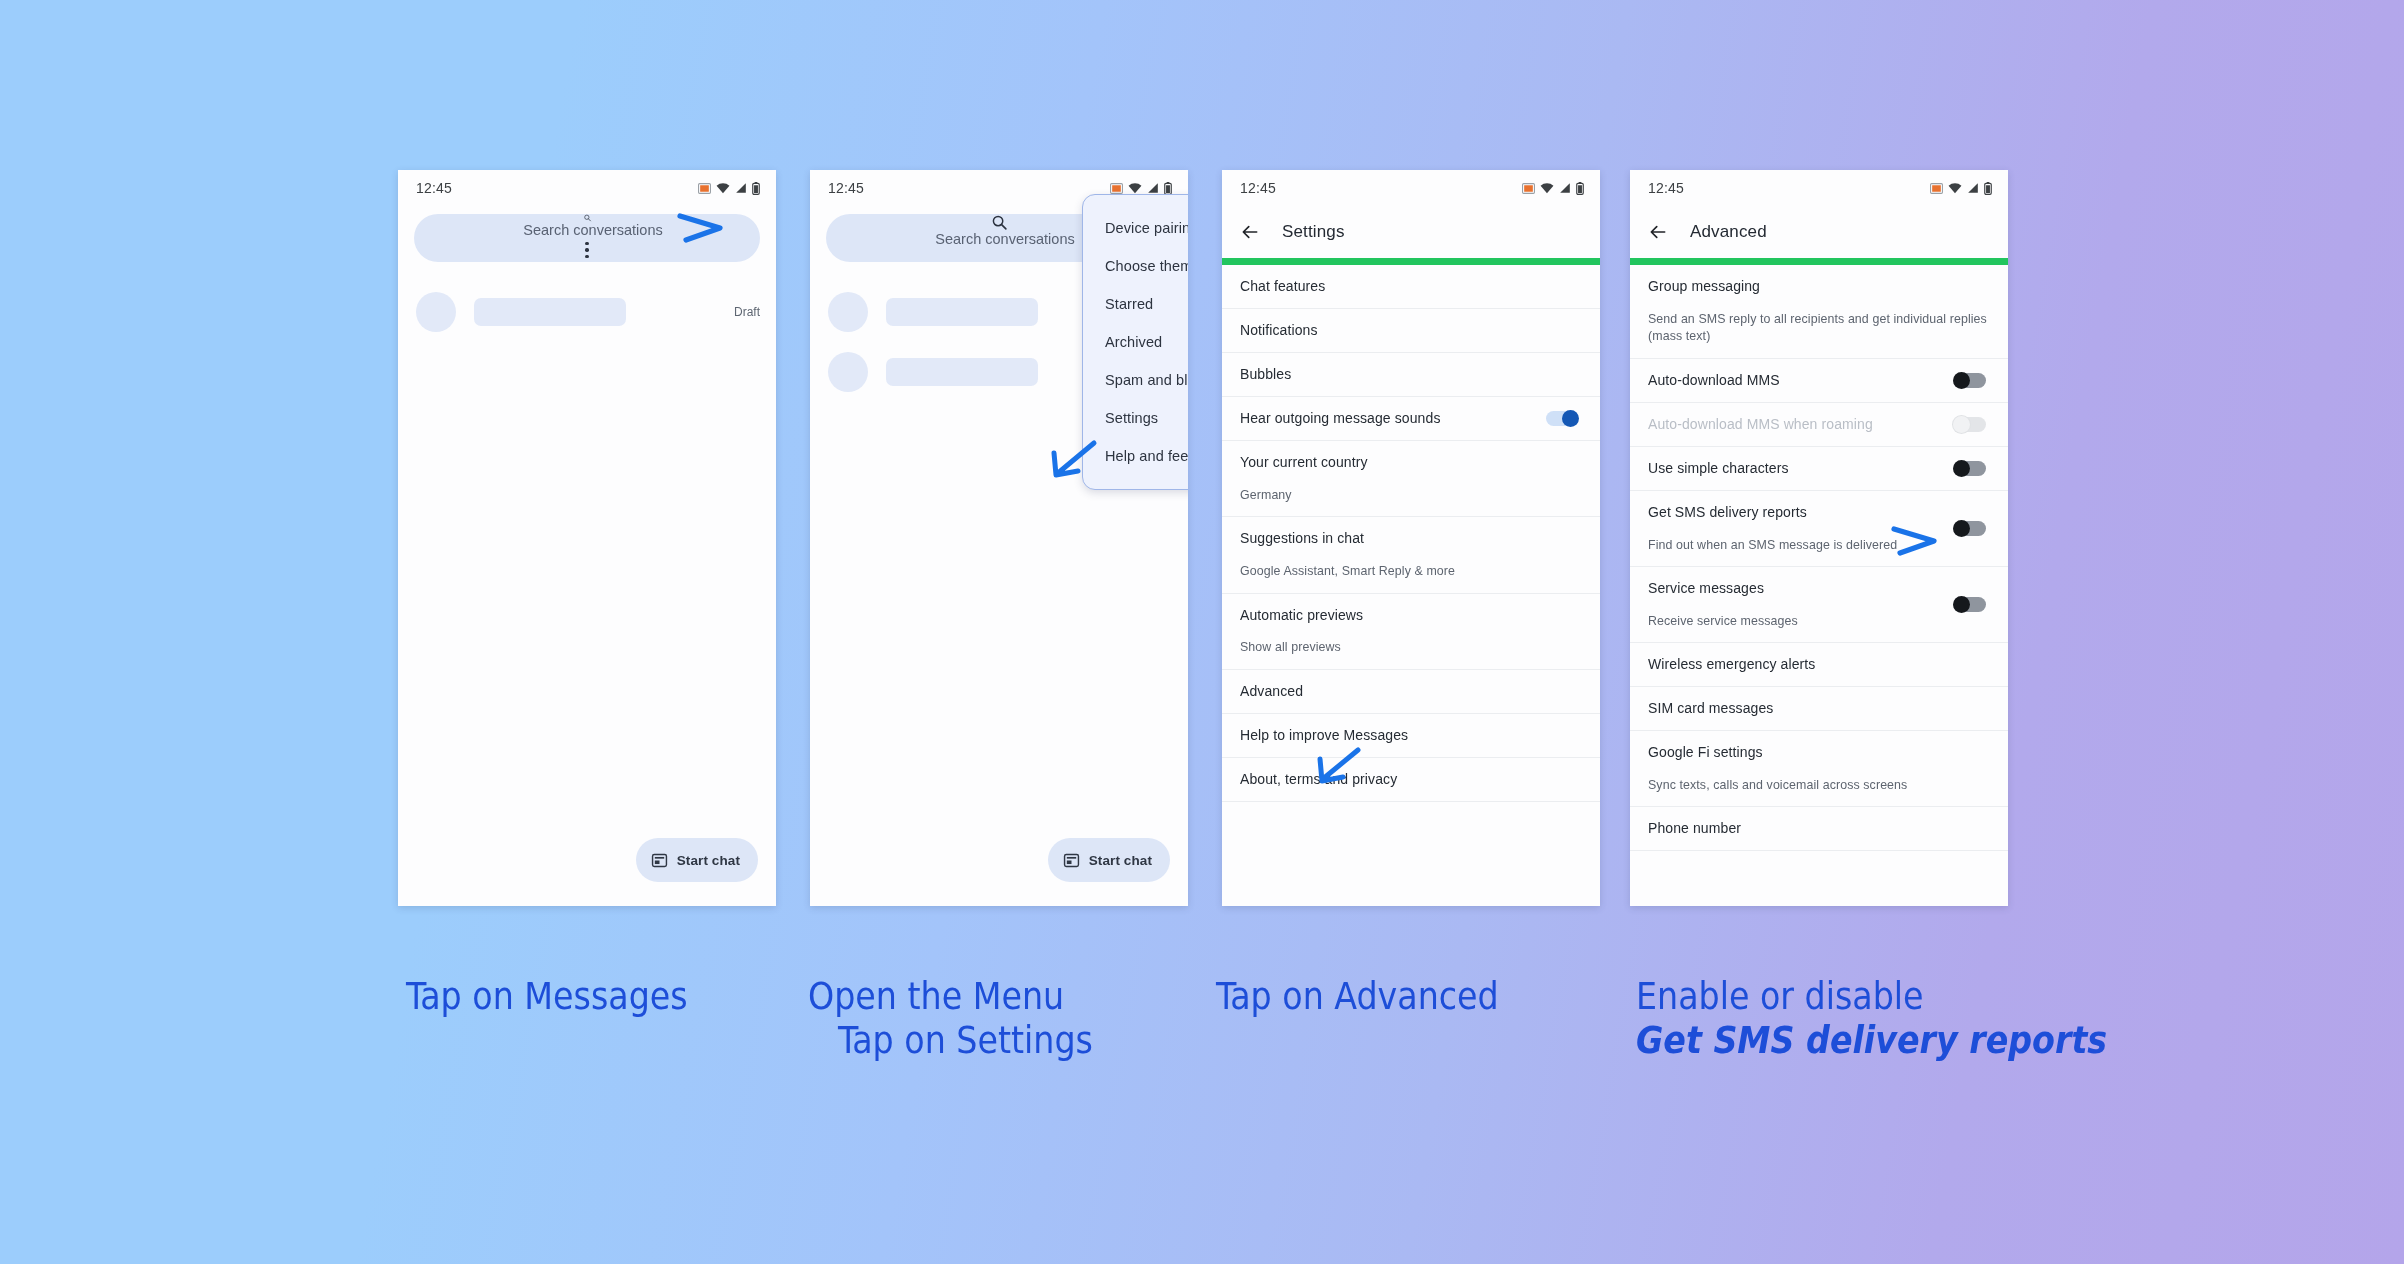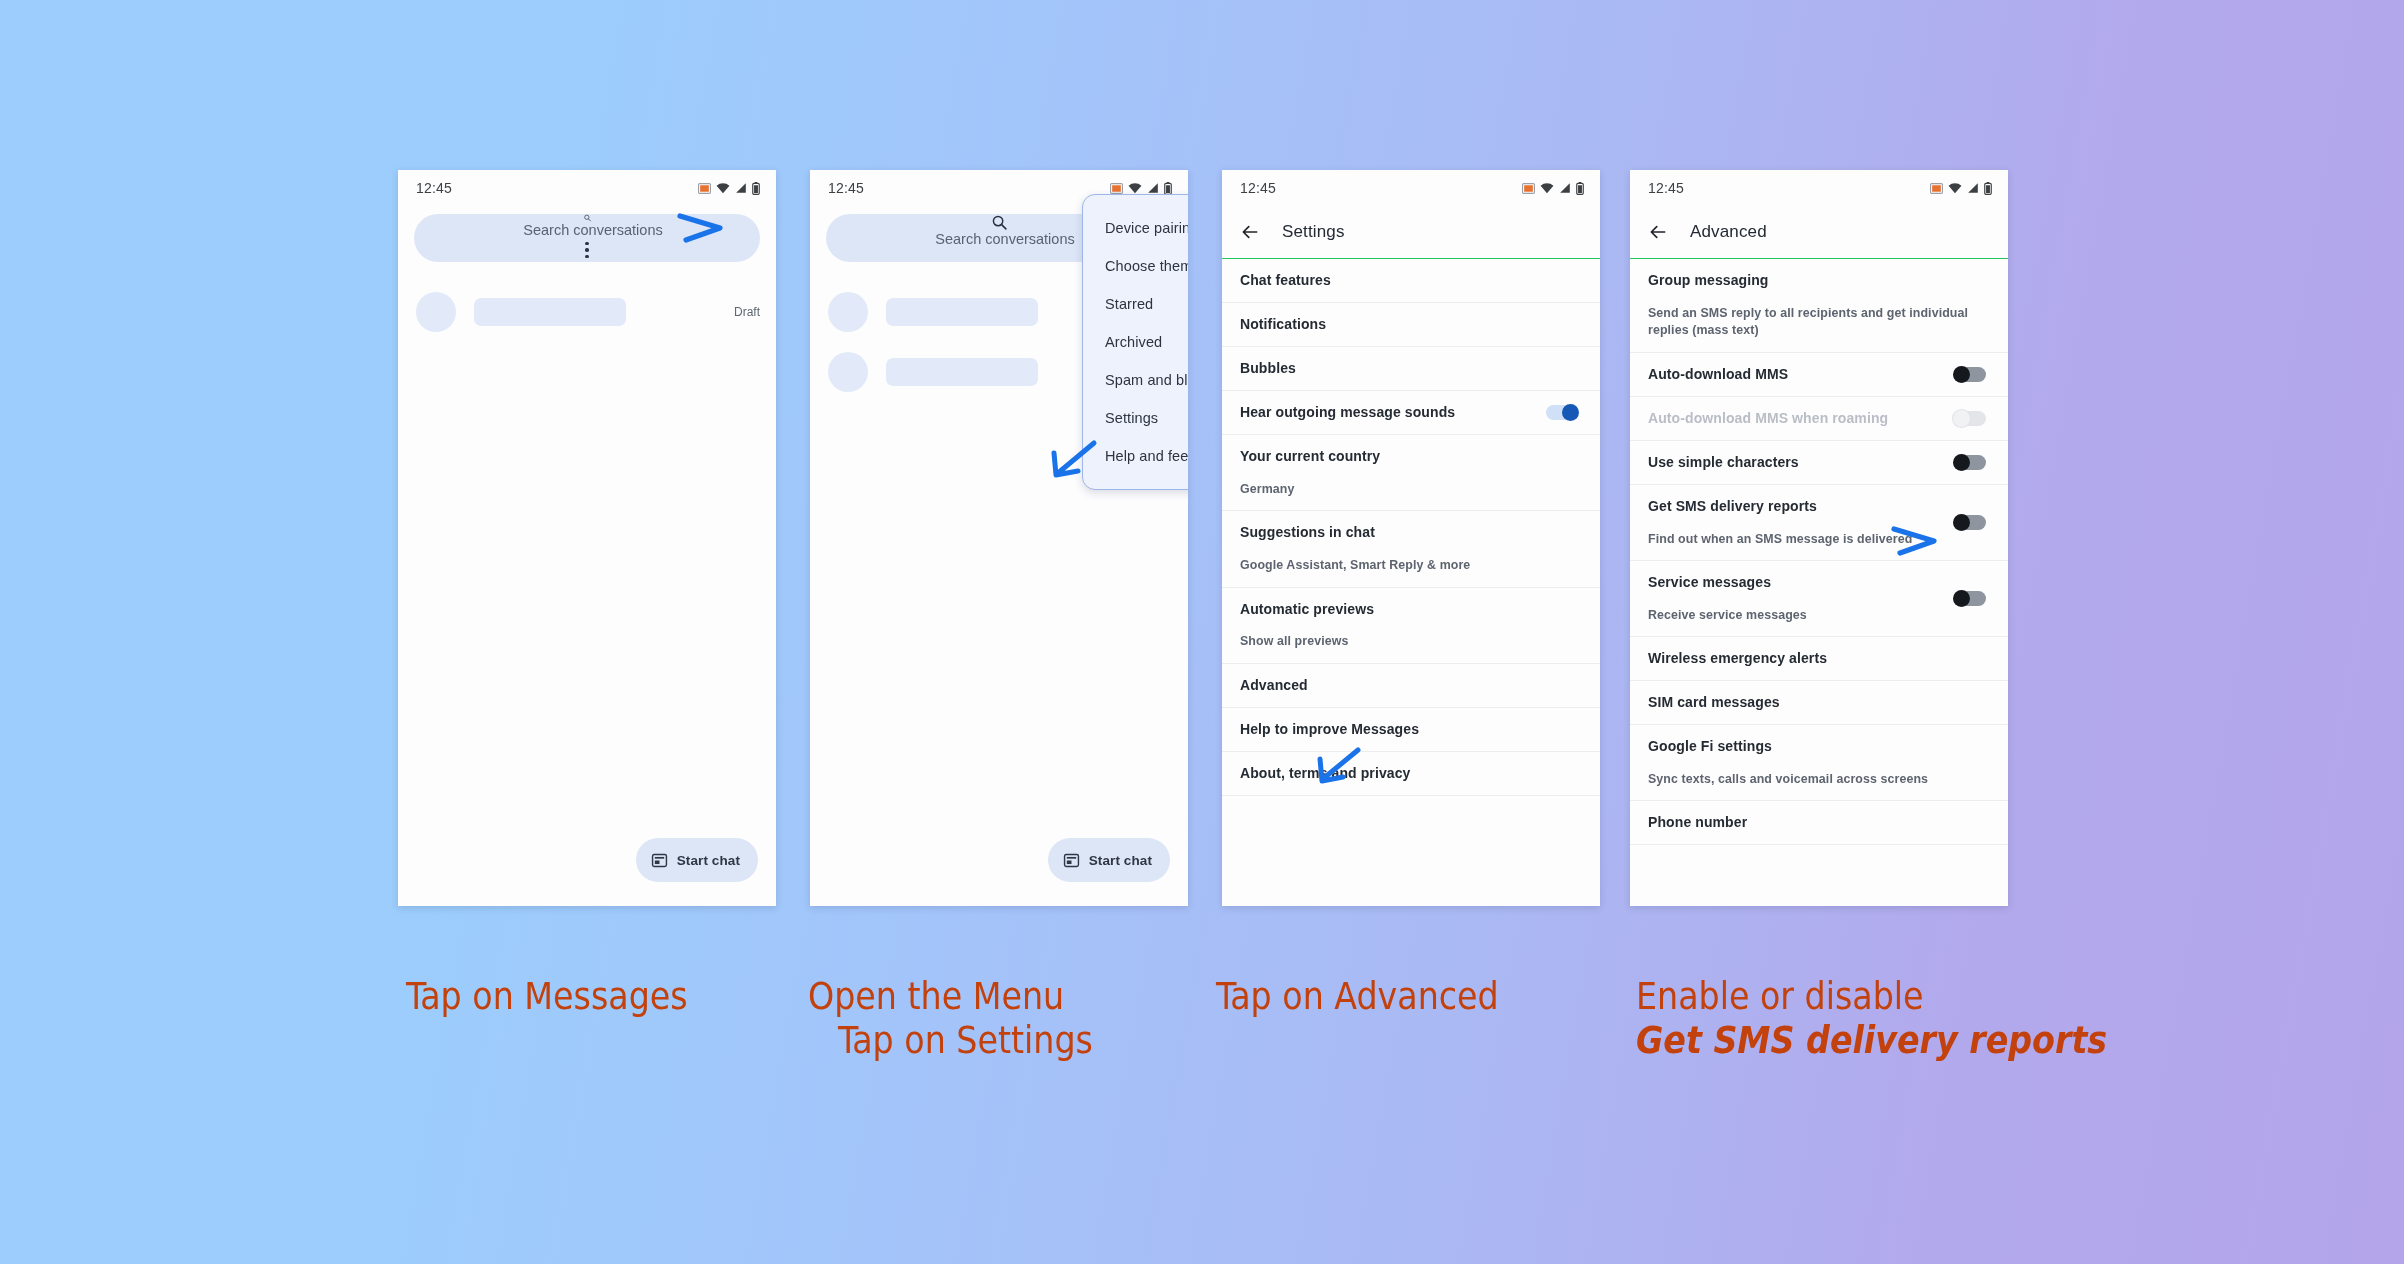--- a/index.html
+++ b/index.html
@@ -66,21 +66,21 @@
     padding:14px 0 14px 0; z-index:6;
     box-shadow:0 3px 9px rgba(45,55,95,.17);
   }
   .menu-item { font-size:14.5px; color:#2d3440; padding:11px 0 11px 22px; letter-spacing:.1px; }
 
   
   .appbar { display:flex; align-items:center; height:52px; padding:0 18px; gap:22px; }
   .appbar-title { font-size:17px; color:#242a33; letter-spacing:.15px; }
 
   
-  .slist { border-top:1px solid #22c55e;font-weight:bold; }
+  .slist { border-top:7px solid #22c55e; }
   .row {
     position:relative; padding:12px 18px 12px 18px;
     border-bottom:1px solid #ebedf0; min-height:44px;
     display:flex; align-items:center; justify-content:space-between; gap:10px;
   }
   .row .texts { flex:1; }
   .row .title { font-size:14px; color:#252b33; line-height:1.35; letter-spacing:.1px; }
   .row .sub { font-size:12.4px; color:#5d646f; line-height:1.4; margin-top:15px; letter-spacing:.1px; }
   .row.dim .title, .row.dim .sub { color:#b9bec6; }
 
@@ -95,21 +95,21 @@
   .toggle.disabled .knob { left:-1px; background:#f1f2f4; box-shadow:0 0 0 1px #e0e2e5; }
 
   
   .arrow { position:absolute; z-index:9; pointer-events:none; }
 
   
   .caption {
     position:absolute;
     font-family:"Liberation Sans Narrow","DejaVu Sans Condensed","Liberation Sans", sans-serif;
     font-stretch:condensed;
-    color:#c2410c; font-size:37px; line-height:1.2; white-space:nowrap;
+    color:#1d4ed8; font-size:37px; line-height:1.2; white-space:nowrap;
   }
   .caption .l2 { display:block; }
   .caption .indent { padding-left:30px; }
   .caption .bolditalic { font-weight:bold; font-style:italic; }
 
   .cap1 { left:406px;  top:975px; }
   .cap2 { left:808px;  top:975px; }
   .cap3 { left:1216px; top:975px; }
   .cap4 { left:1636px; top:975px; }
 </style>

